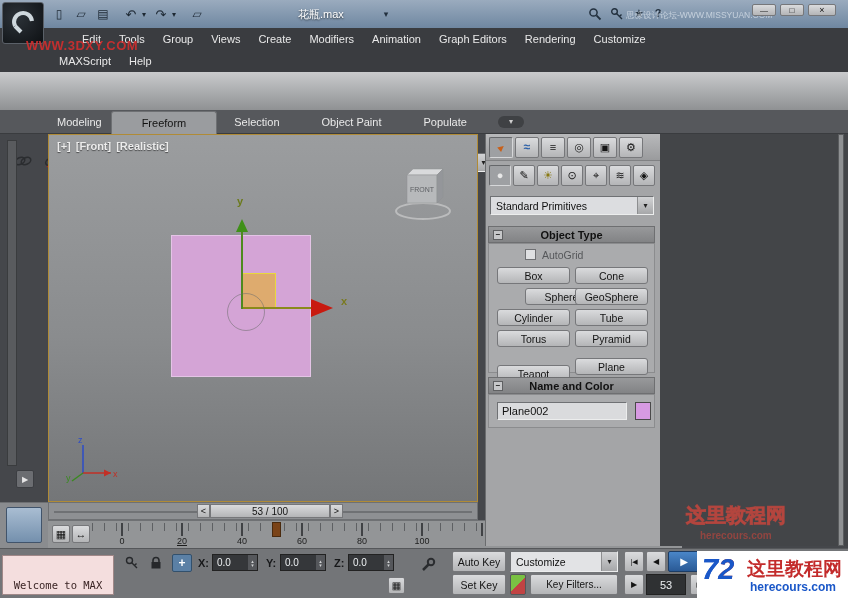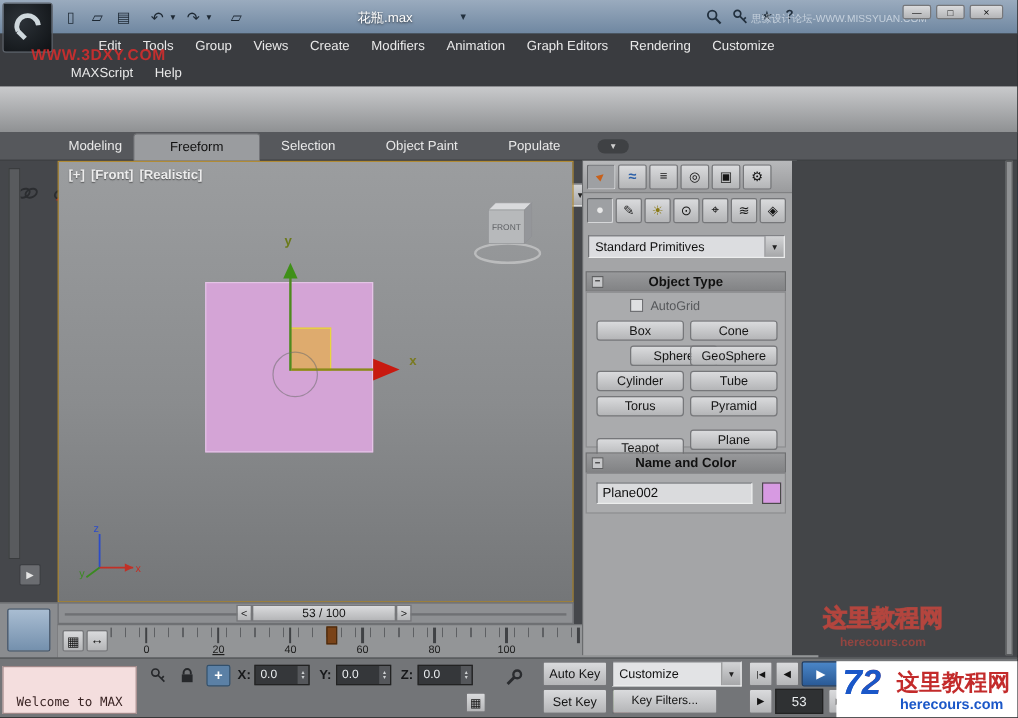--- a/index.html
+++ b/index.html
@@ -432,21 +432,21 @@
     <span class="abs btn3d" style="left:452px;top:25px;width:54px;height:21px;">
       <span style="font-size:10.5px;">Set Key</span>
     </span>
 
     <div class="abs dropfield" style="left:510px;top:2px;width:108px;height:21px;background:#e2e3e5;">
       <span>Customize</span>
       <span class="droparrow">▾</span>
     </div>
     <span class="abs" style="left:510px;top:25px;width:16px;height:21px;background:linear-gradient(135deg,#7ac143 50%,#c14343 50%);
                  border:1px solid #55575a;border-radius:2px;box-sizing:border-box;"></span>
-    <span class="abs btn3d" style="left:510px;top:25px;width:88px;height:21px;align-items:center;">
+    <span class="abs btn3d" style="left:530px;top:25px;width:88px;height:21px;align-items:center;">
       <span style="font-size:10px;">Key Filters...</span>
     </span>
 
     <span class="abs btn3d" style="left:624px;top:2px;width:20px;height:21px;">
       <span style="font-size:7px;">|◀</span>
     </span>
     <span class="abs btn3d" style="left:646px;top:2px;width:20px;height:21px;">
       <span style="font-size:8px;">◀</span>
     </span>
     <span class="abs bluebtn" style="left:668px;top:2px;width:32px;height:21px;">

